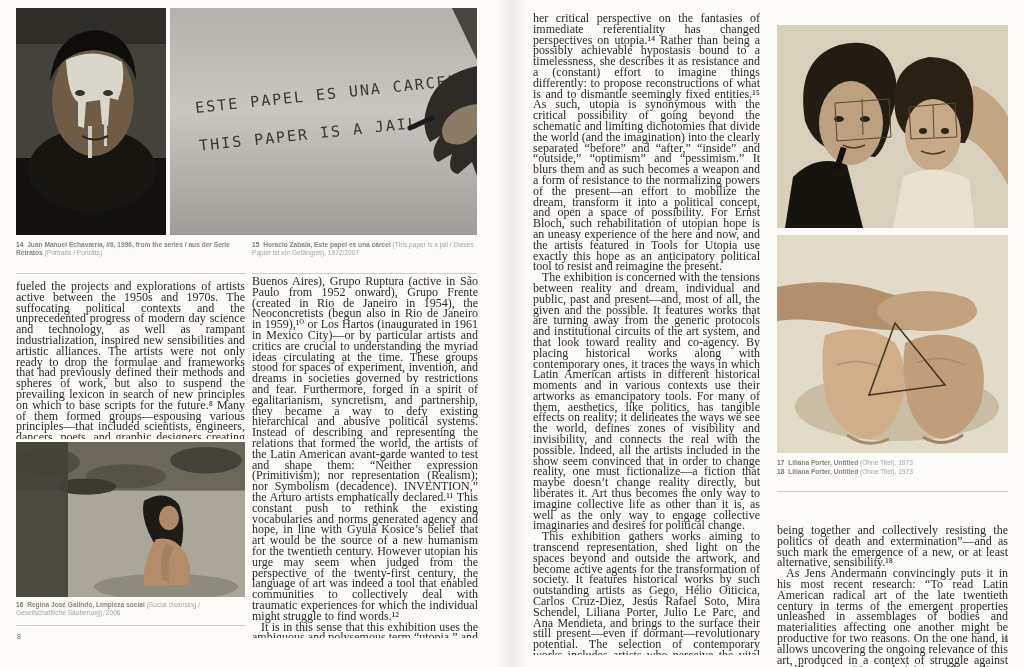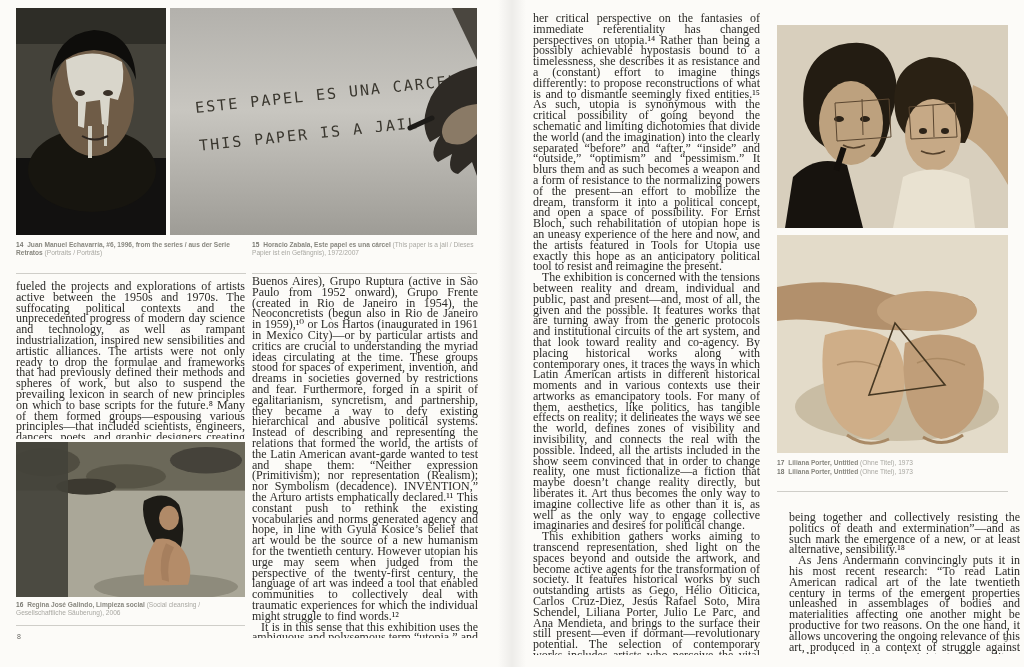--- a/index.html
+++ b/index.html
@@ -29,21 +29,21 @@
   .rule15{left:252px;top:273px;width:225px;}
   .rule16{left:16px;top:625px;width:229px;}
   .rule17{left:777px;top:491px;width:231px;}
   .bodytext{position:absolute;font-size:12px;line-height:10.8px;color:#2b2a27;
             text-align:justify;overflow:hidden;}
   .bodytext p{margin:0;}
   .bodytext p.indent{text-indent:9px;}
   .col-l1{left:16px;top:281px;width:229px;height:158px;}
   .col-l2{left:252px;top:276px;width:226px;height:362px;}
   .col-r1{left:533px;top:13px;width:227px;height:642px;}
-  .col-r2{left:777px;top:512px;width:231px;height:142px;margin-left:12px;}
+  .col-r2{left:777px;top:525px;width:231px;height:142px;}
   .pageno{position:absolute;font-family:"Liberation Sans","DejaVu Sans",sans-serif;
           font-size:7px;color:#6b6a66;}
   .pn-left{left:17px;top:633px;}
   .pn-right{left:777px;top:636px;width:231px;text-align:right;}
   .hand-text{font-family:"DejaVu Sans Mono","Liberation Mono",monospace;
              font-size:15px;letter-spacing:2px;fill:#3a372f;}
 </style>
 </head>
 <body>
 

